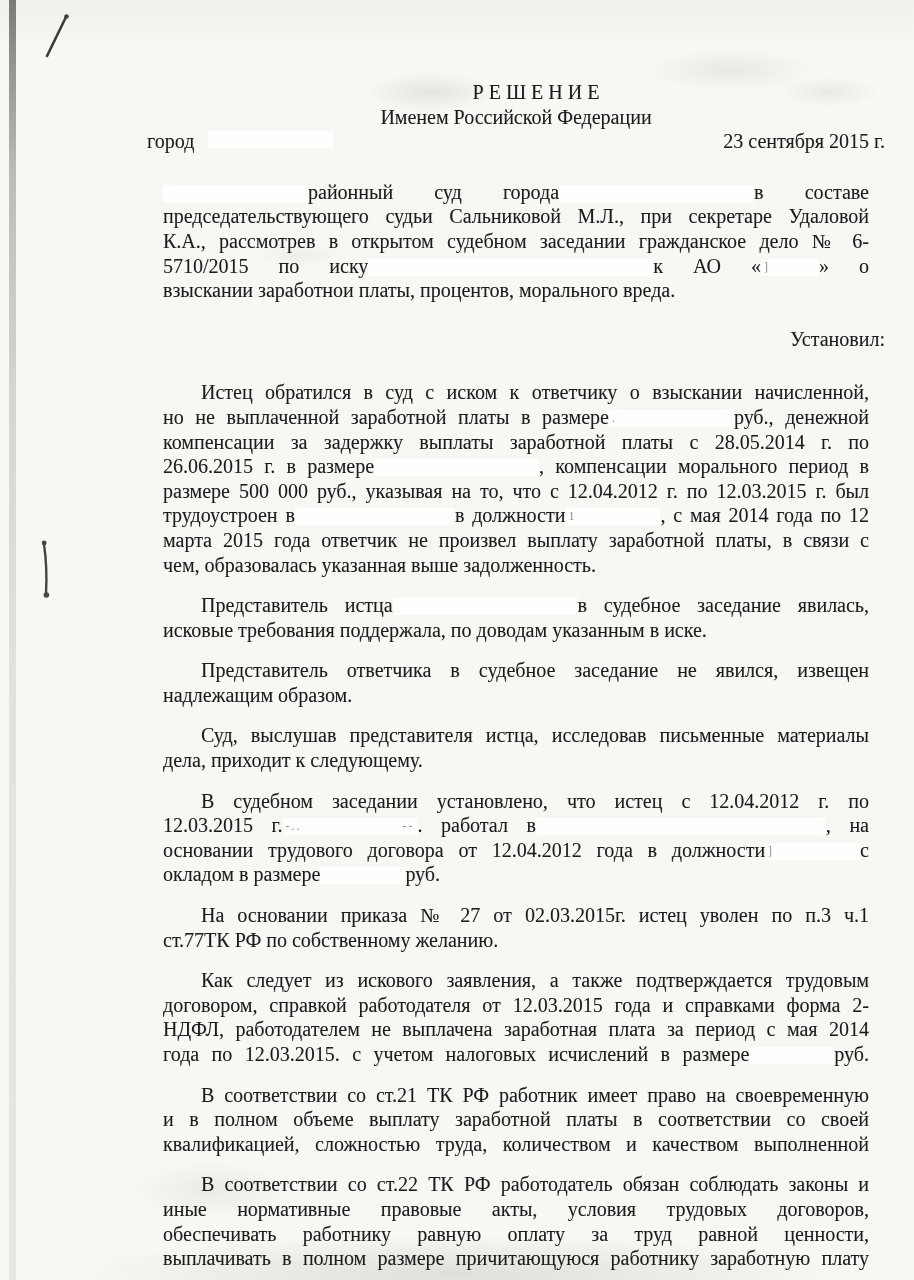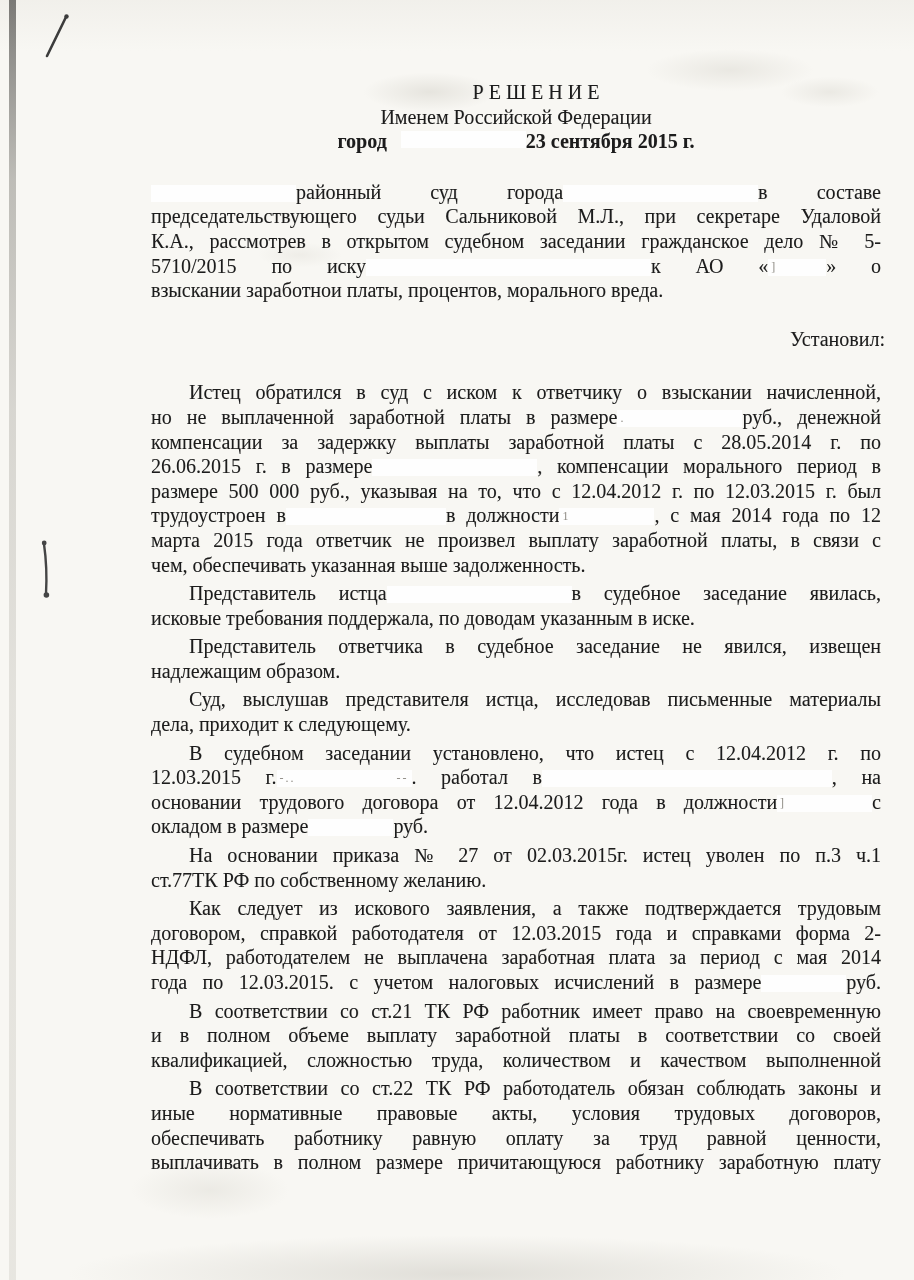--- a/index.html
+++ b/index.html
@@ -37,28 +37,28 @@
     position:absolute; left:9px; top:0; width:7px; height:100%;
     background:linear-gradient(180deg,rgba(25,24,22,.55) 0%,rgba(95,93,85,.38) 14%,
       rgba(140,137,128,.30) 32%,rgba(168,165,155,.26) 55%,rgba(178,175,164,.24) 100%);
   }
   .pen { position:absolute; pointer-events:none; }
 
   .content { position:absolute; left:147px; top:0; width:738px; padding-top:80px; }
 
   .doc-title    { text-align:center; transform:translateX(20px); white-space:pre; }
   .doc-subtitle { text-align:center; }
-  .city-row { display:flex; justify-content:center; align-items:baseline;font-weight:bold; }
+  .city-row { display:flex; justify-content:space-between; align-items:baseline; }
   .city-wrap { display:flex; align-items:baseline; }
   .city-wrap .gap { margin-left:14px; }
 
   .paras { margin-top:26px; }
   .section-heading { text-align:right; margin:24px 0 29px 0; }
 
-  .para { margin:4px; }
+  .para { margin:16px; }
   .line {
     text-align:justify; text-align-last:justify;
     white-space:nowrap; height:24.6px; overflow:visible;
   }
   .line.last { text-align:center; text-align-last:left; }
   .line.first { text-indent:38px; }
 
   .gap {
     display:inline-block; background:#fefefe; height:17px;
     vertical-align:-3px;
@@ -96,38 +96,38 @@
         <span>город</span>
         <span class="gap" style="width:125px"></span>
       </span>
       <span>23 сентября 2015 г.</span>
     </div>
 
     <div class="paras" id="intro-host">
         <div class="para">
           <div class="line"><span class="gap" style="width: 145px;"></span><span class="txt">районный суд города</span><span class="gap" style="width: 195px;"></span><span class="txt">в составе</span></div>
           <div class="line"><span class="txt">председательствующего судьи Сальниковой М.Л., при секретаре Удаловой</span></div>
-          <div class="line"><span class="txt">К.А.,  рассмотрев в открытом судебном заседании гражданское дело № 5-</span></div>
+          <div class="line"><span class="txt">К.А.,  рассмотрев в открытом судебном заседании гражданское дело № 6-</span></div>
           <div class="line"><span class="txt">5710/2015 по иску</span><span class="gap" style="width: 285px;"></span><span class="txt">к АО «</span><span class="gap" style="width: 58px;">]</span><span class="txt">» о</span></div>
           <div class="line last"><span class="txt">взыскании заработнои платы, процентов, морального вреда.</span></div>
         </div>
       </div>
 
     <div class="section-heading">Установил:</div>
 
     <div id="main-host">
         <div class="para">
           <div class="line first"><span class="txt">Истец обратился в суд с иском к ответчику о взыскании начисленной,</span></div>
           <div class="line"><span class="txt">но не выплаченной заработной платы в размере</span><span class="gap" style="width: 125px;">.</span><span class="txt">руб., денежной</span></div>
           <div class="line"><span class="txt">компенсации за задержку выплаты заработной платы с 28.05.2014 г. по</span></div>
           <div class="line"><span class="txt">26.06.2015 г. в размере</span><span class="gap" style="width: 165px;"></span><span class="txt">, компенсации морального период в</span></div>
           <div class="line"><span class="txt">размере 500 000 руб., указывая на то, что с 12.04.2012 г. по 12.03.2015 г. был</span></div>
           <div class="line"><span class="txt">трудоустроен в</span><span class="gap" style="width: 160px;"></span><span class="txt">в должности</span><span class="gap" style="width: 95px;">1</span><span class="txt">, с мая 2014 года по 12</span></div>
           <div class="line"><span class="txt">марта 2015 года ответчик не произвел выплату заработной платы, в связи с</span></div>
-          <div class="line last"><span class="txt">чем, обеспечивать указанная выше задолженность.</span></div>
+          <div class="line last"><span class="txt">чем, образовалась указанная выше задолженность.</span></div>
         </div>
         <div class="para">
           <div class="line first"><span class="txt">Представитель истца</span><span class="gap" style="width: 185px;"></span><span class="txt">в судебное заседание явилась,</span></div>
           <div class="line last"><span class="txt">исковые требования поддержала, по доводам указанным в иске.</span></div>
         </div>
         <div class="para">
           <div class="line first"><span class="txt">Представитель ответчика в судебное заседание не явился, извещен</span></div>
           <div class="line last"><span class="txt">надлежащим образом.</span></div>
         </div>
         <div class="para">

